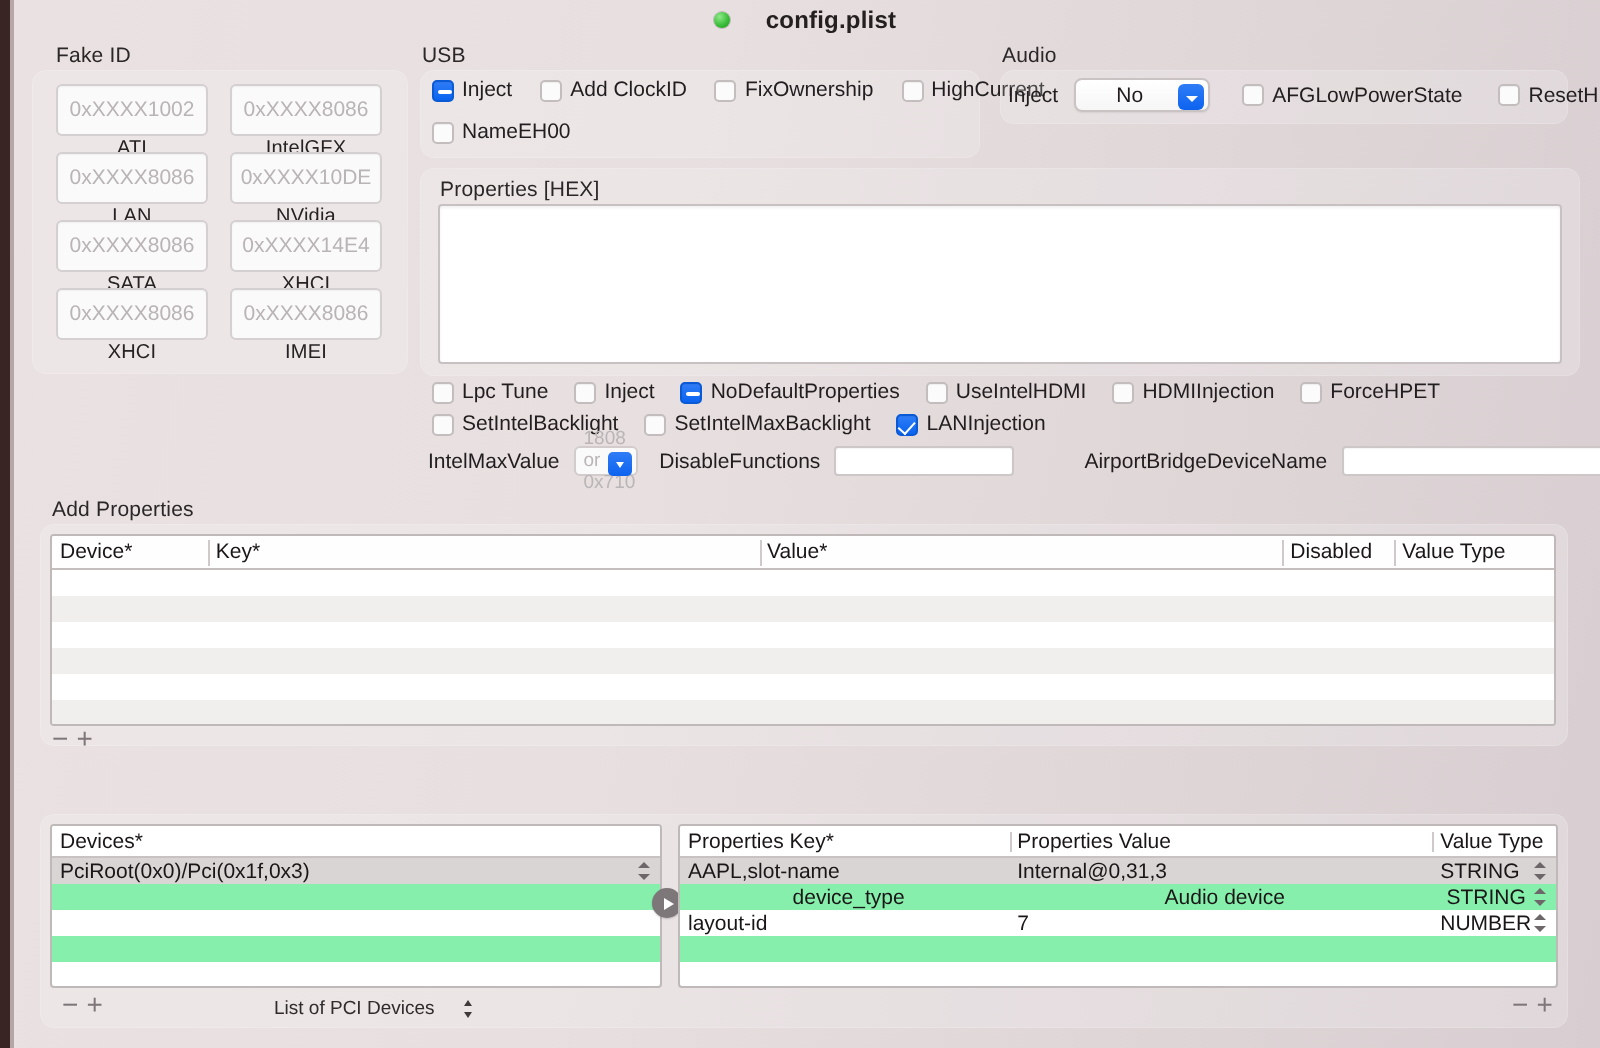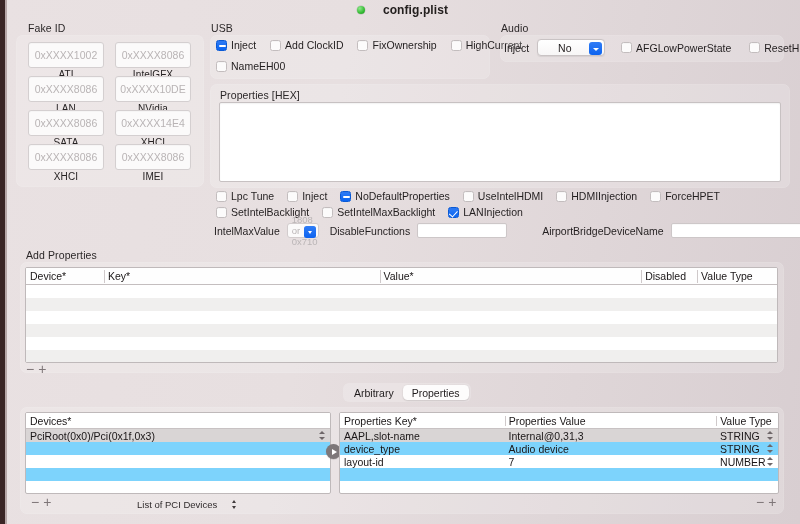--- a/index.html
+++ b/index.html
@@ -215,21 +215,21 @@
   .lhead {
     display: flex; height: 16px; background: #fff;
     border-bottom: .5px solid #c8c2c3; align-items: center;
     font-size: 10.5px; color: #1a1617;
   }
   .lrow {
     display: flex; height: 13px; align-items: center;
     font-size: 10.5px; color: #1a1617;
   }
   .lrow.sel { background: #d9d5d5; }
-  .lrow.alt { background: #7dd3fc; }
+  .lrow.alt { background: #86efac; text-align: center; }
   .lcell { padding-left: 4px; overflow: hidden; white-space: nowrap; }
   .lcell.divider { position: relative; }
   .lcell.divider::before {
     content: ""; position: absolute; left: 0; top: 1px; bottom: 1px;
     width: .5px; background: #cfc9ca;
   }
   .vstepper {
     width: 9px; height: 11px; margin-left: auto; margin-right: 3px;
     position: relative; flex: none;
   }
@@ -433,24 +433,20 @@
     <div class="tr odd"></div>
     <div class="tr even"></div>
     <div class="tr odd"></div>
     <div class="tr even"></div>
   </div>
   <div class="addbar">
     <span class="pm">−</span>
     <span class="pm">+</span>
   </div>
 
-  <div id="tabs">
-    <div class="tab">Arbitrary</div>
-    <div class="tab active">Properties</div>
-  </div>
 
   <div class="card" id="bottom-card"></div>
 
   <div class="list-panel" id="devices-panel">
     <div class="lhead">
       <div class="lcell" style="width:306px;">Devices*</div>
     </div>
     <div class="lrow sel">
       <div class="lcell" style="flex:1;">PciRoot(0x0)/Pci(0x1f,0x3)</div>
       <span class="vstepper"></span>

